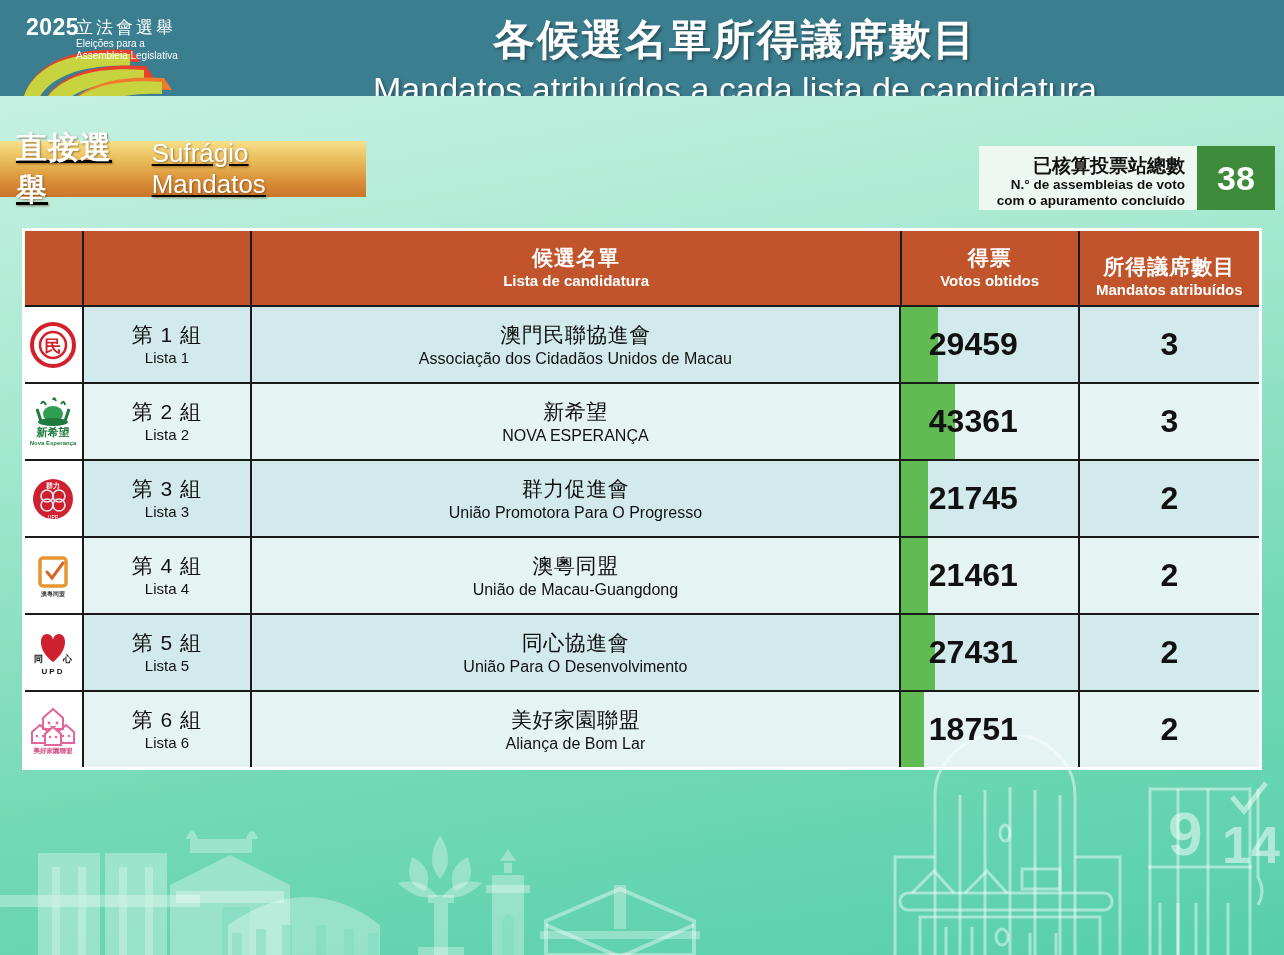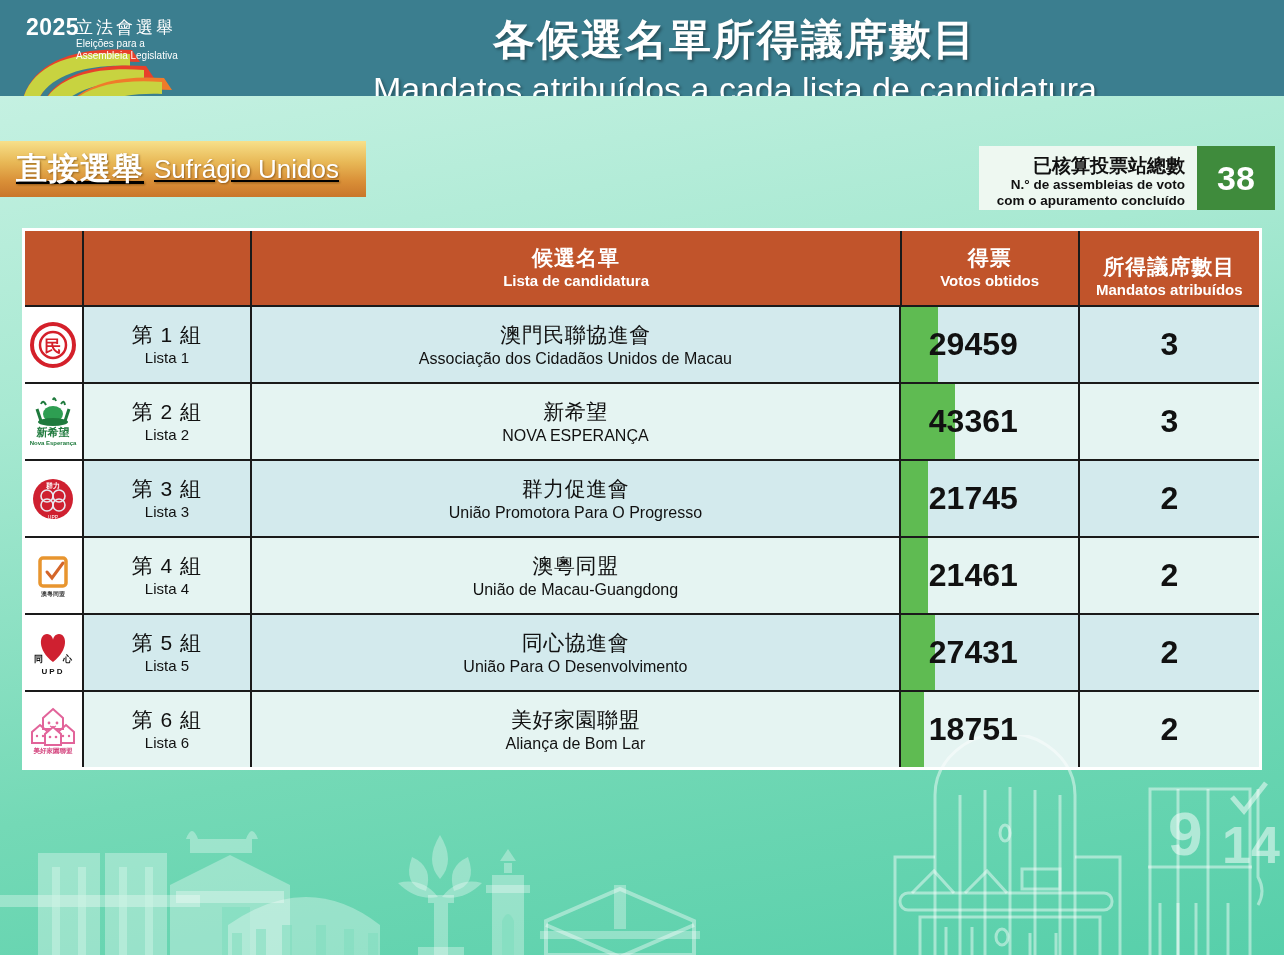--- a/index.html
+++ b/index.html
@@ -171,21 +171,21 @@
 
   <div id="titles">
     <div id="title-cn">各候選名單所得議席數目</div>
     <div id="title-pt">Mandatos atribuídos a cada lista de candidatura</div>
   </div>
 
 </div>
 
 <div id="subbar">
   <span class="sb-cn">直接選舉</span>
-  <span class="sb-pt">Sufrágio Unidos</span>
+  <span class="sb-pt">Sufrágio Mandatos</span>
 </div>
 
 <div id="counter">
   <div class="cnt-text">
     <div class="cnt-cn">已核算投票站總數</div>
     <div class="cnt-pt1">N.° de assembleias de voto</div>
     <div class="cnt-pt2">com o apuramento concluído</div>
   </div>
   <div class="cnt-num">38</div>
 </div>

